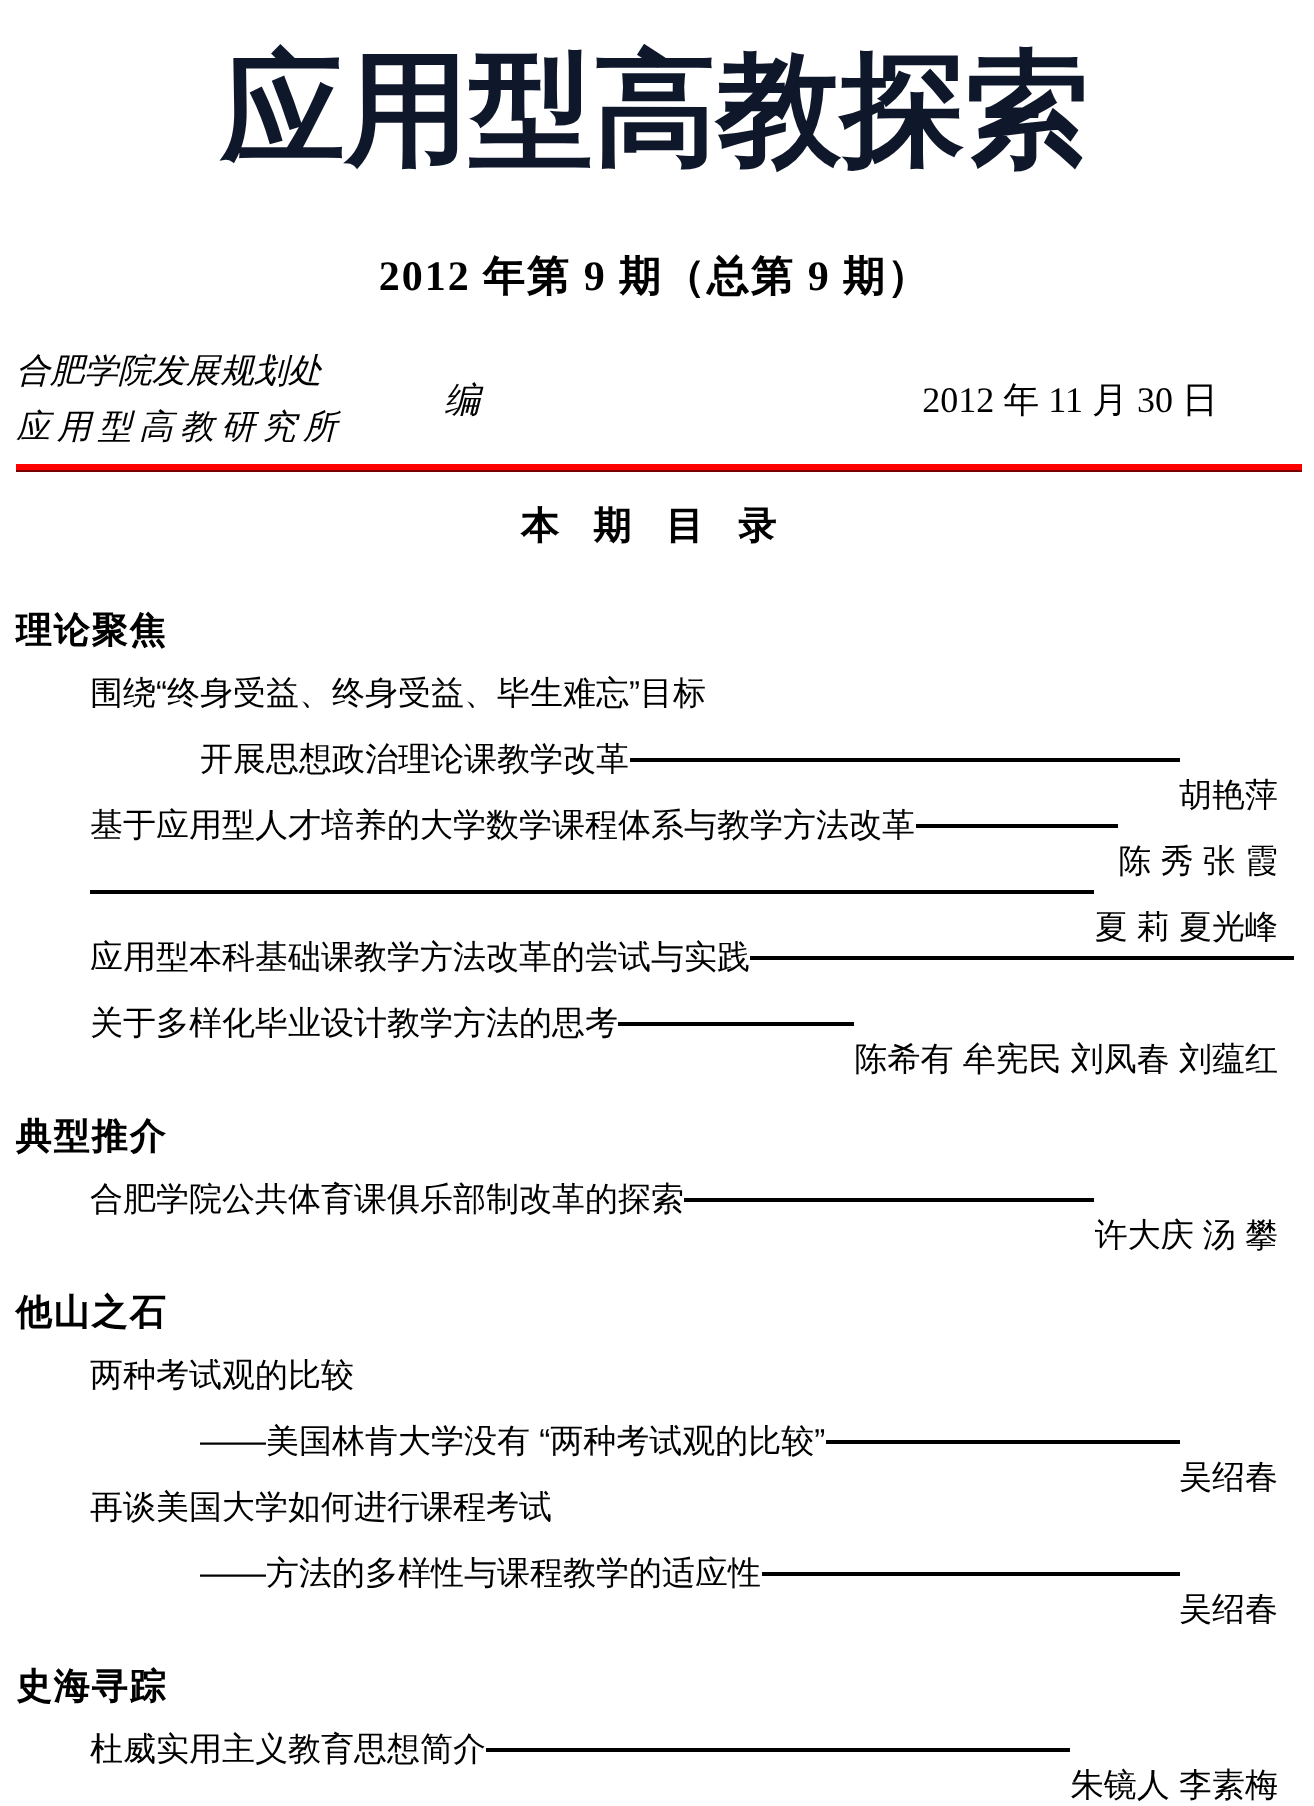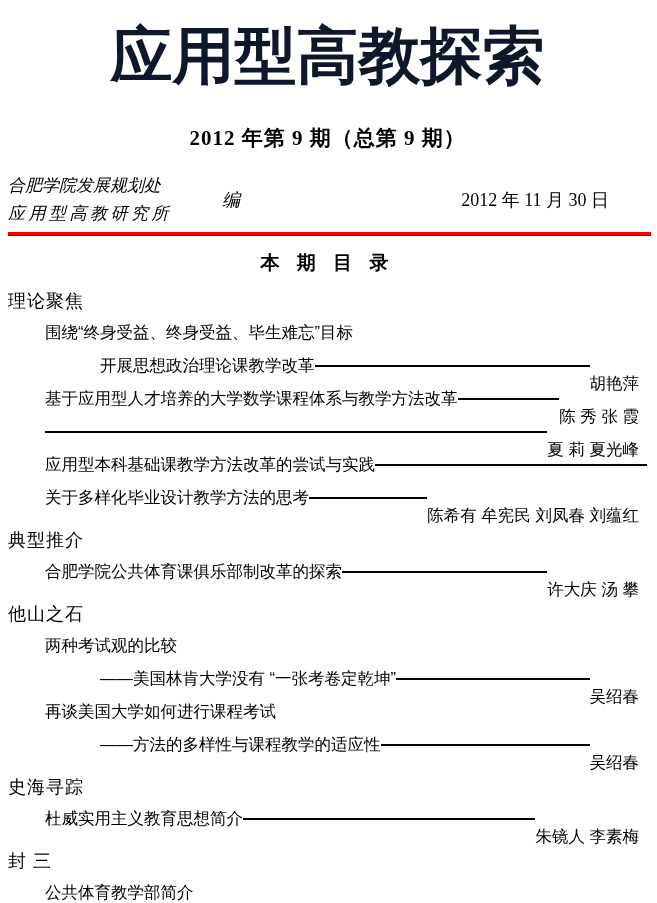--- a/index.html
+++ b/index.html
@@ -72,23 +72,23 @@
     font-size: 19px;
     font-weight: bold;
     font-family: "Liberation Sans", "DejaVu Sans", sans-serif;
     margin-top: 14px;
     letter-spacing: 6px;
   }
   
   .toc { margin-top: 10px; }
   .section-heading {
     font-size: 18px;
-    font-weight: normal;
+    font-weight: bold;
     font-family: "Liberation Sans", "DejaVu Sans", sans-serif;
-    margin-top: 13px;
+    margin-top: 27px;
     margin-bottom: 4px;
     letter-spacing: 1px;
   }
   .toc-row {
     display: flex;
     align-items: center;
     font-size: 16.5px;
     height: 33px;
     font-family: "Liberation Sans", "DejaVu Sans", sans-serif;
   }
@@ -162,21 +162,21 @@
       <div class="toc-row indent-1">
         <span class="toc-title">合肥学院公共体育课俱乐部制改革的探索</span>
         <span class="toc-leader"></span>
         <span class="toc-authors end-margin">许大庆 汤 攀</span>
       </div>
       <div class="section-heading">他山之石</div>
       <div class="toc-row indent-1">
         <span class="toc-title">两种考试观的比较</span>
       </div>
       <div class="toc-row indent-2">
-        <span class="toc-title">——美国林肯大学没有 “一张考卷定乾坤”</span>
+        <span class="toc-title">——美国林肯大学没有 “两种考试观的比较”</span>
         <span class="toc-leader"></span>
         <span class="toc-authors end-margin">吴绍春</span>
       </div>
       <div class="toc-row indent-1">
         <span class="toc-title">再谈美国大学如何进行课程考试</span>
       </div>
       <div class="toc-row indent-2">
         <span class="toc-title">——方法的多样性与课程教学的适应性</span>
         <span class="toc-leader"></span>
         <span class="toc-authors end-margin">吴绍春</span>

